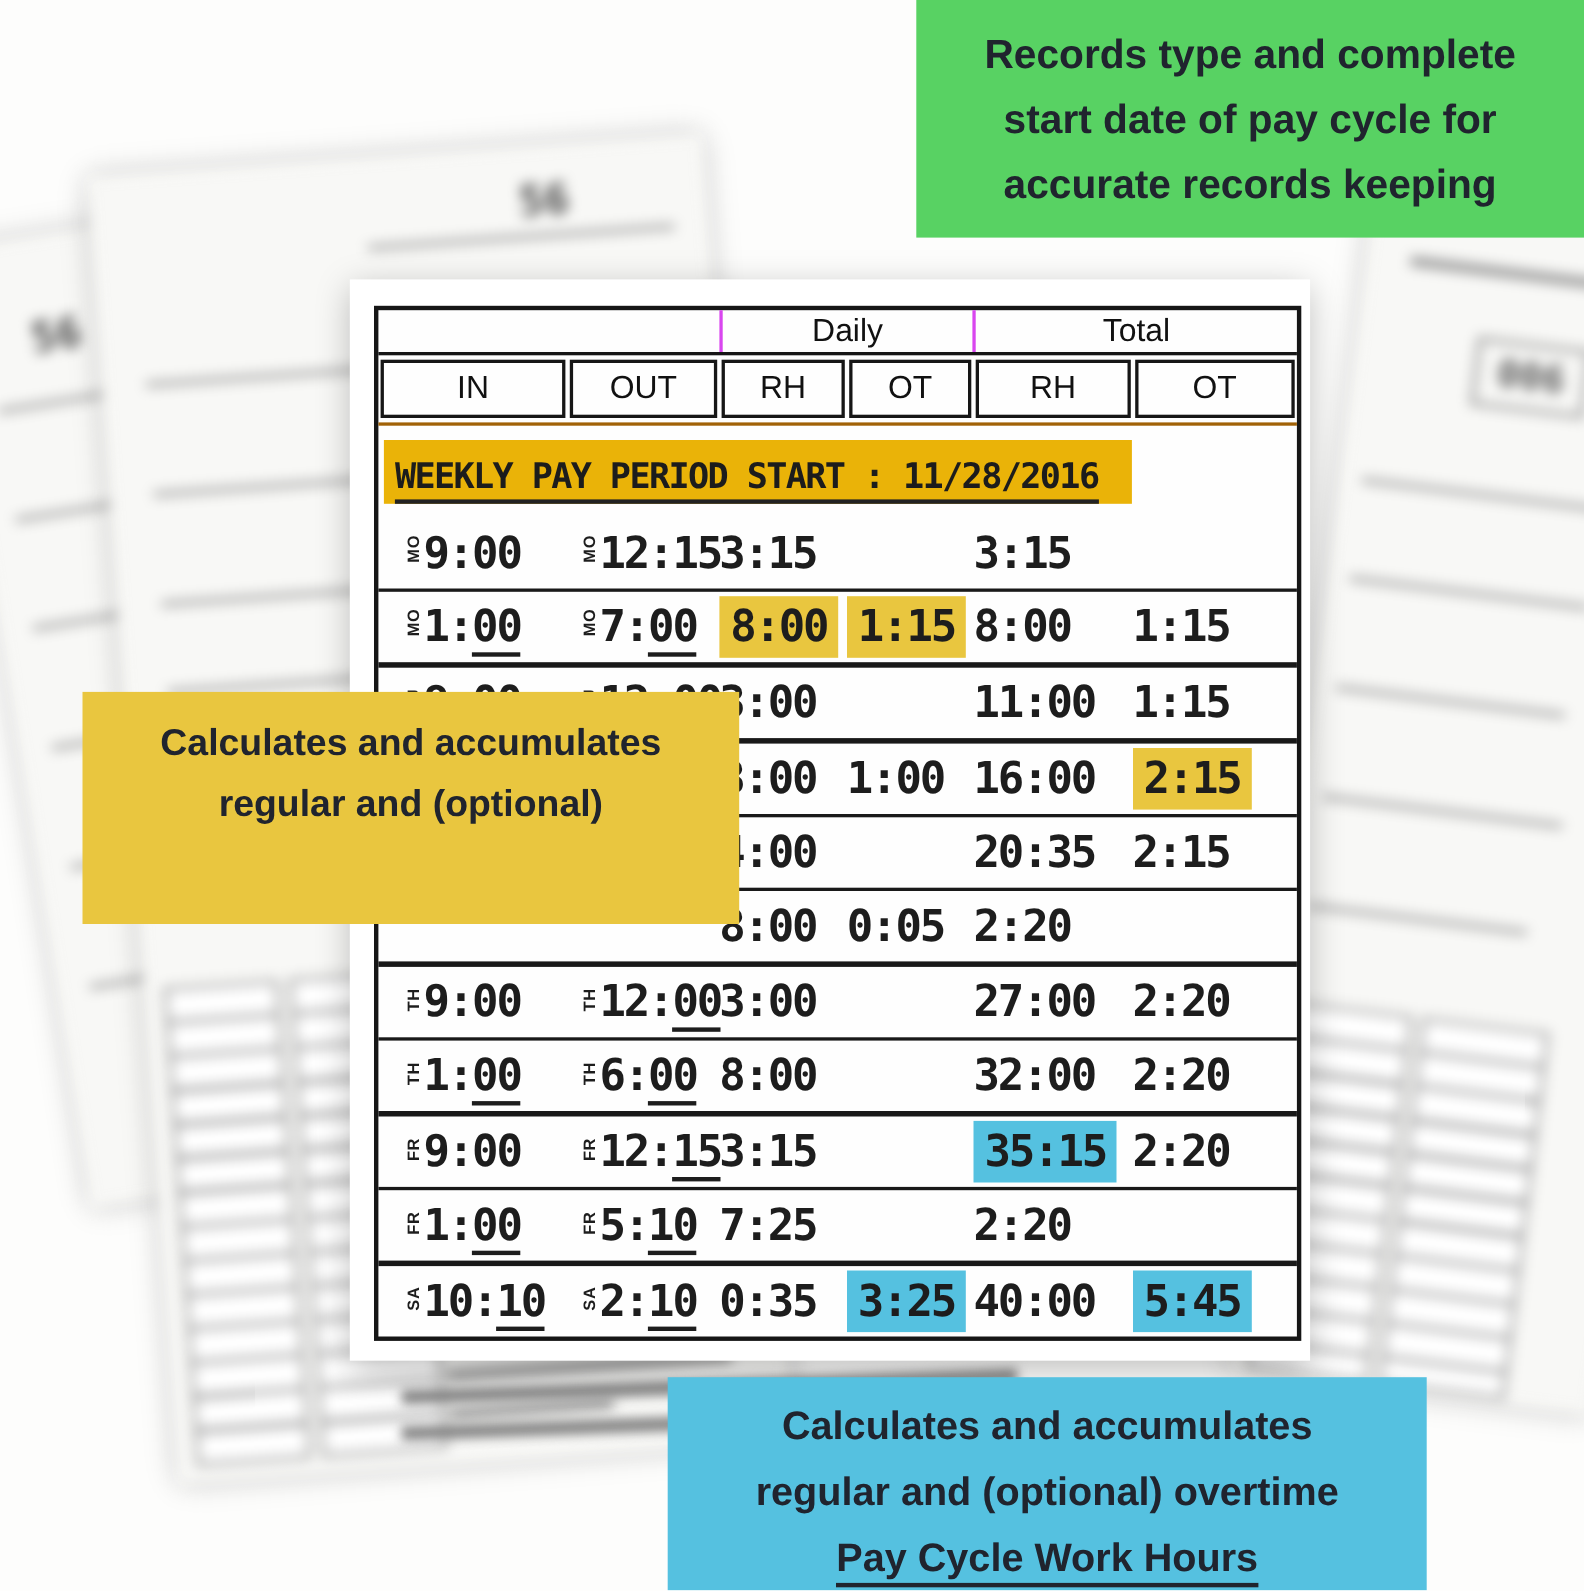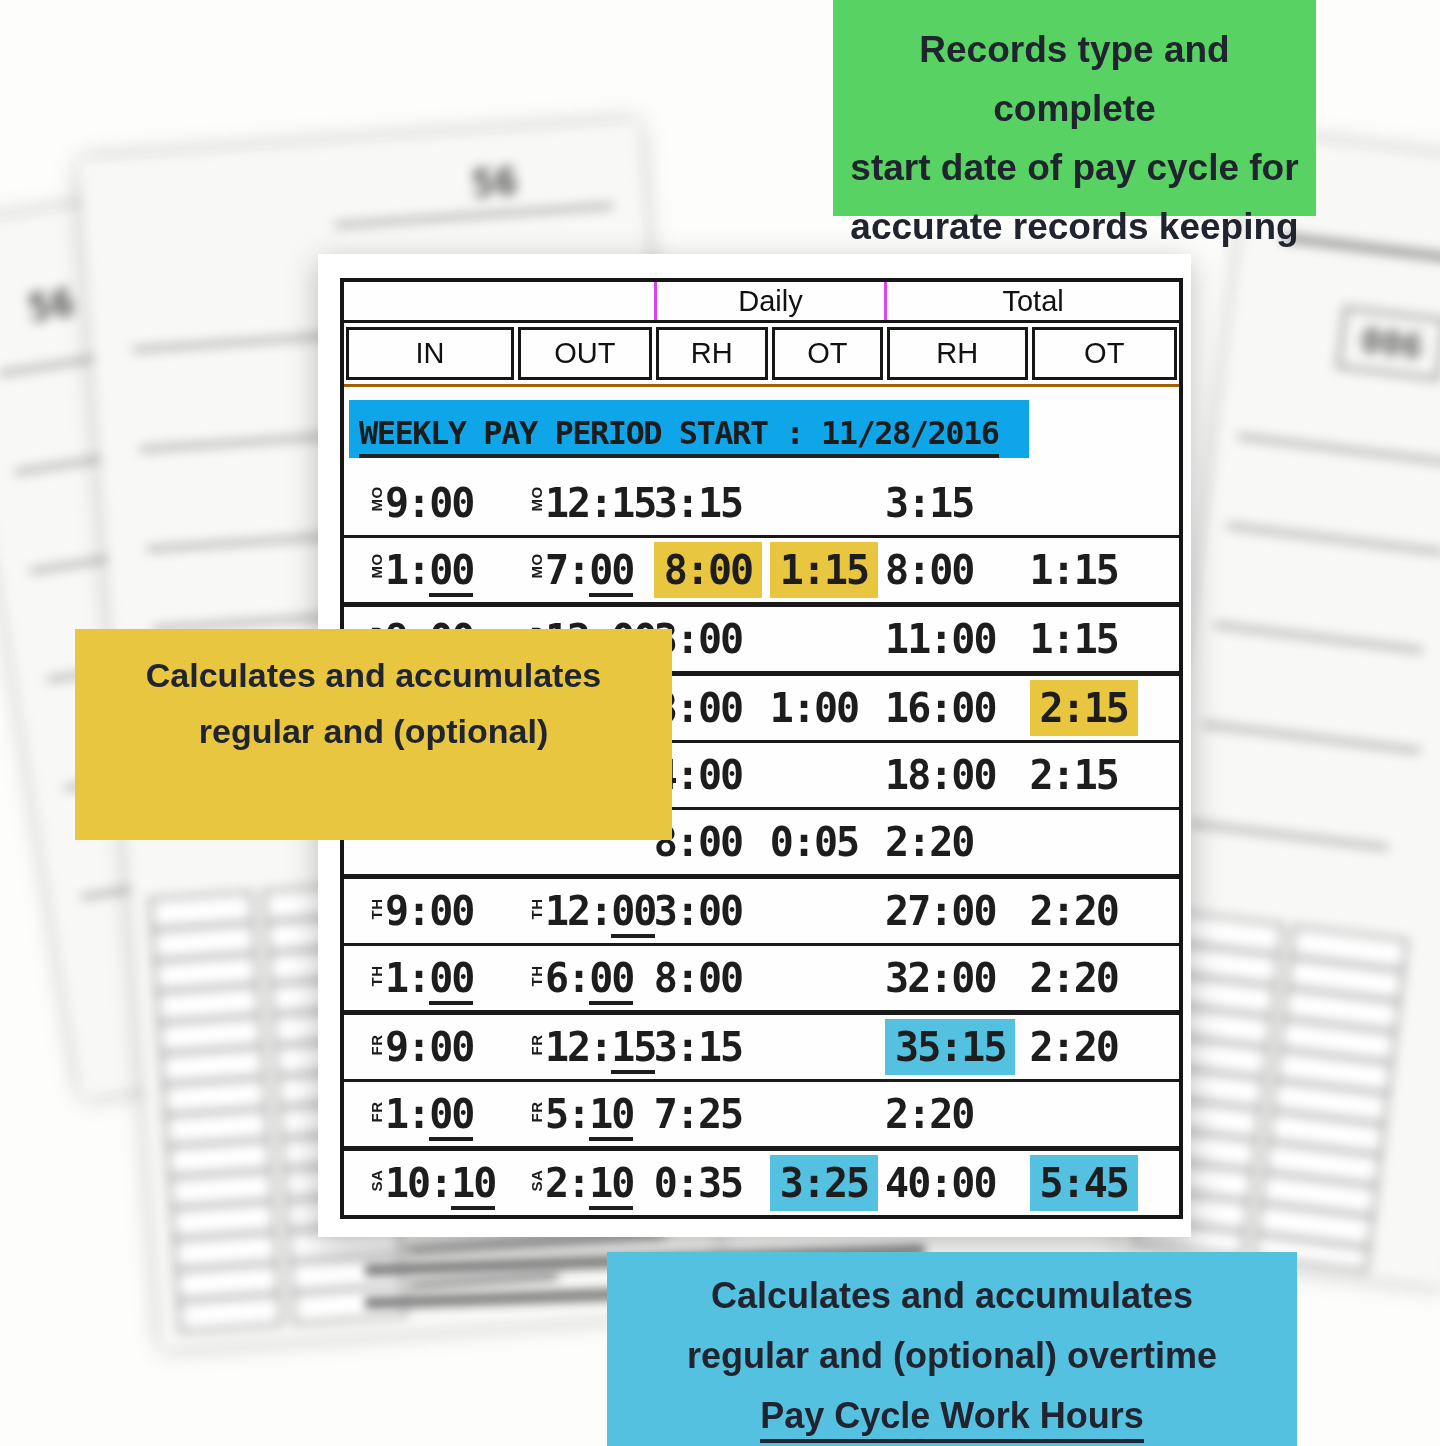--- a/index.html
+++ b/index.html
@@ -32,42 +32,42 @@
             height:64px;border-bottom:3px solid #a16207;padding:4px 0;box-sizing:border-box;}
   .hcell{border:3px solid #161616;margin:0 2px;display:flex;align-items:center;
          justify-content:center;font-size:29px;color:#111;}
 
   .tc-row{display:grid;grid-template-columns:20.6% 16.5% 13.9% 13.8% 17.3% 17.9%;
           height:64px;border-top:3px solid #191919;align-items:center;}
   .tc-row.day-break{border-top-width:5px;}
   .tc-row:first-child{border-top:none;}
 
   .period-row{height:84px;display:flex;align-items:center;}
-  .period-text{margin-left:5px;background:#0ea5e9;font-family:"DejaVu Sans Mono",monospace;
+  .period-text{margin-left:5px;background:#eab308;font-family:"DejaVu Sans Mono",monospace;
                font-weight:bold;font-size:32px;letter-spacing:-1.5px;color:#1c1c1c;
                padding:14px 30px 6px 10px;white-space:nowrap;}
   .period-text span{border-bottom:4px solid #222;padding-bottom:2px;}
 
   .tc-cell{display:flex;align-items:center;height:100%;}
   .punch{padding-left:24px;gap:1px;}
   .punch.out{padding-left:12px;}
   .day{transform:rotate(-90deg);font-weight:bold;font-size:15px;width:16px;flex:0 0 16px;
        letter-spacing:.5px;color:#1d1d1d;}
   .t{font-family:"DejaVu Sans Mono",monospace;font-weight:bold;font-size:40px;
      color:#1d1d1d;white-space:nowrap;letter-spacing:-2px;}
   .mins.pm{border-bottom:4px solid #1d1d1d;}
   .val{}
   .hl-yellow{background:#e9c63f;padding:5px 10px;}
   .hl-blue{background:#55c1e0;padding:5px 10px;}
 
   
   .callout{position:absolute;z-index:3;color:#20242e;font-weight:bold;text-align:center;}
   .callout .ln{display:block;}
   .callout .ul{border-bottom:4px solid #20242e;padding-bottom:3px;}
-  .callout-green{left:833px;top:0;width:483px;height:216px;background:#58d263;
+  .callout-green{left:833px;top:0;width:607px;height:216px;background:#58d263;
                  font-size:37px;line-height:59px;padding-top:20px;box-sizing:border-box;}
   .callout-yellow{left:75px;top:629px;width:597px;height:211px;background:#e9c63f;
                   font-size:34px;line-height:56px;padding-top:18px;box-sizing:border-box;}
   .callout-blue{left:607px;top:1252px;width:690px;height:194px;background:#55c1e0;
                 font-size:36px;line-height:60px;padding-top:14px;box-sizing:border-box;}
 </style>
 </head>
 <body>
 
 <div id="page">
@@ -212,21 +212,21 @@
             </div>
           </div>
           <div class="tc-row">
             <div class="tc-cell punch"></div>
             <div class="tc-cell punch out"></div>
             <div class="tc-cell val">
               <span class="t">4:00</span>
             </div>
             <div class="tc-cell val"></div>
             <div class="tc-cell val">
-              <span class="t">18:00</span>
+              <span class="t">20:35</span>
             </div>
             <div class="tc-cell val">
               <span class="t">2:15</span>
             </div>
           </div>
           <div class="tc-row">
             <div class="tc-cell punch"></div>
             <div class="tc-cell punch out"></div>
             <div class="tc-cell val">
               <span class="t">8:00</span>

